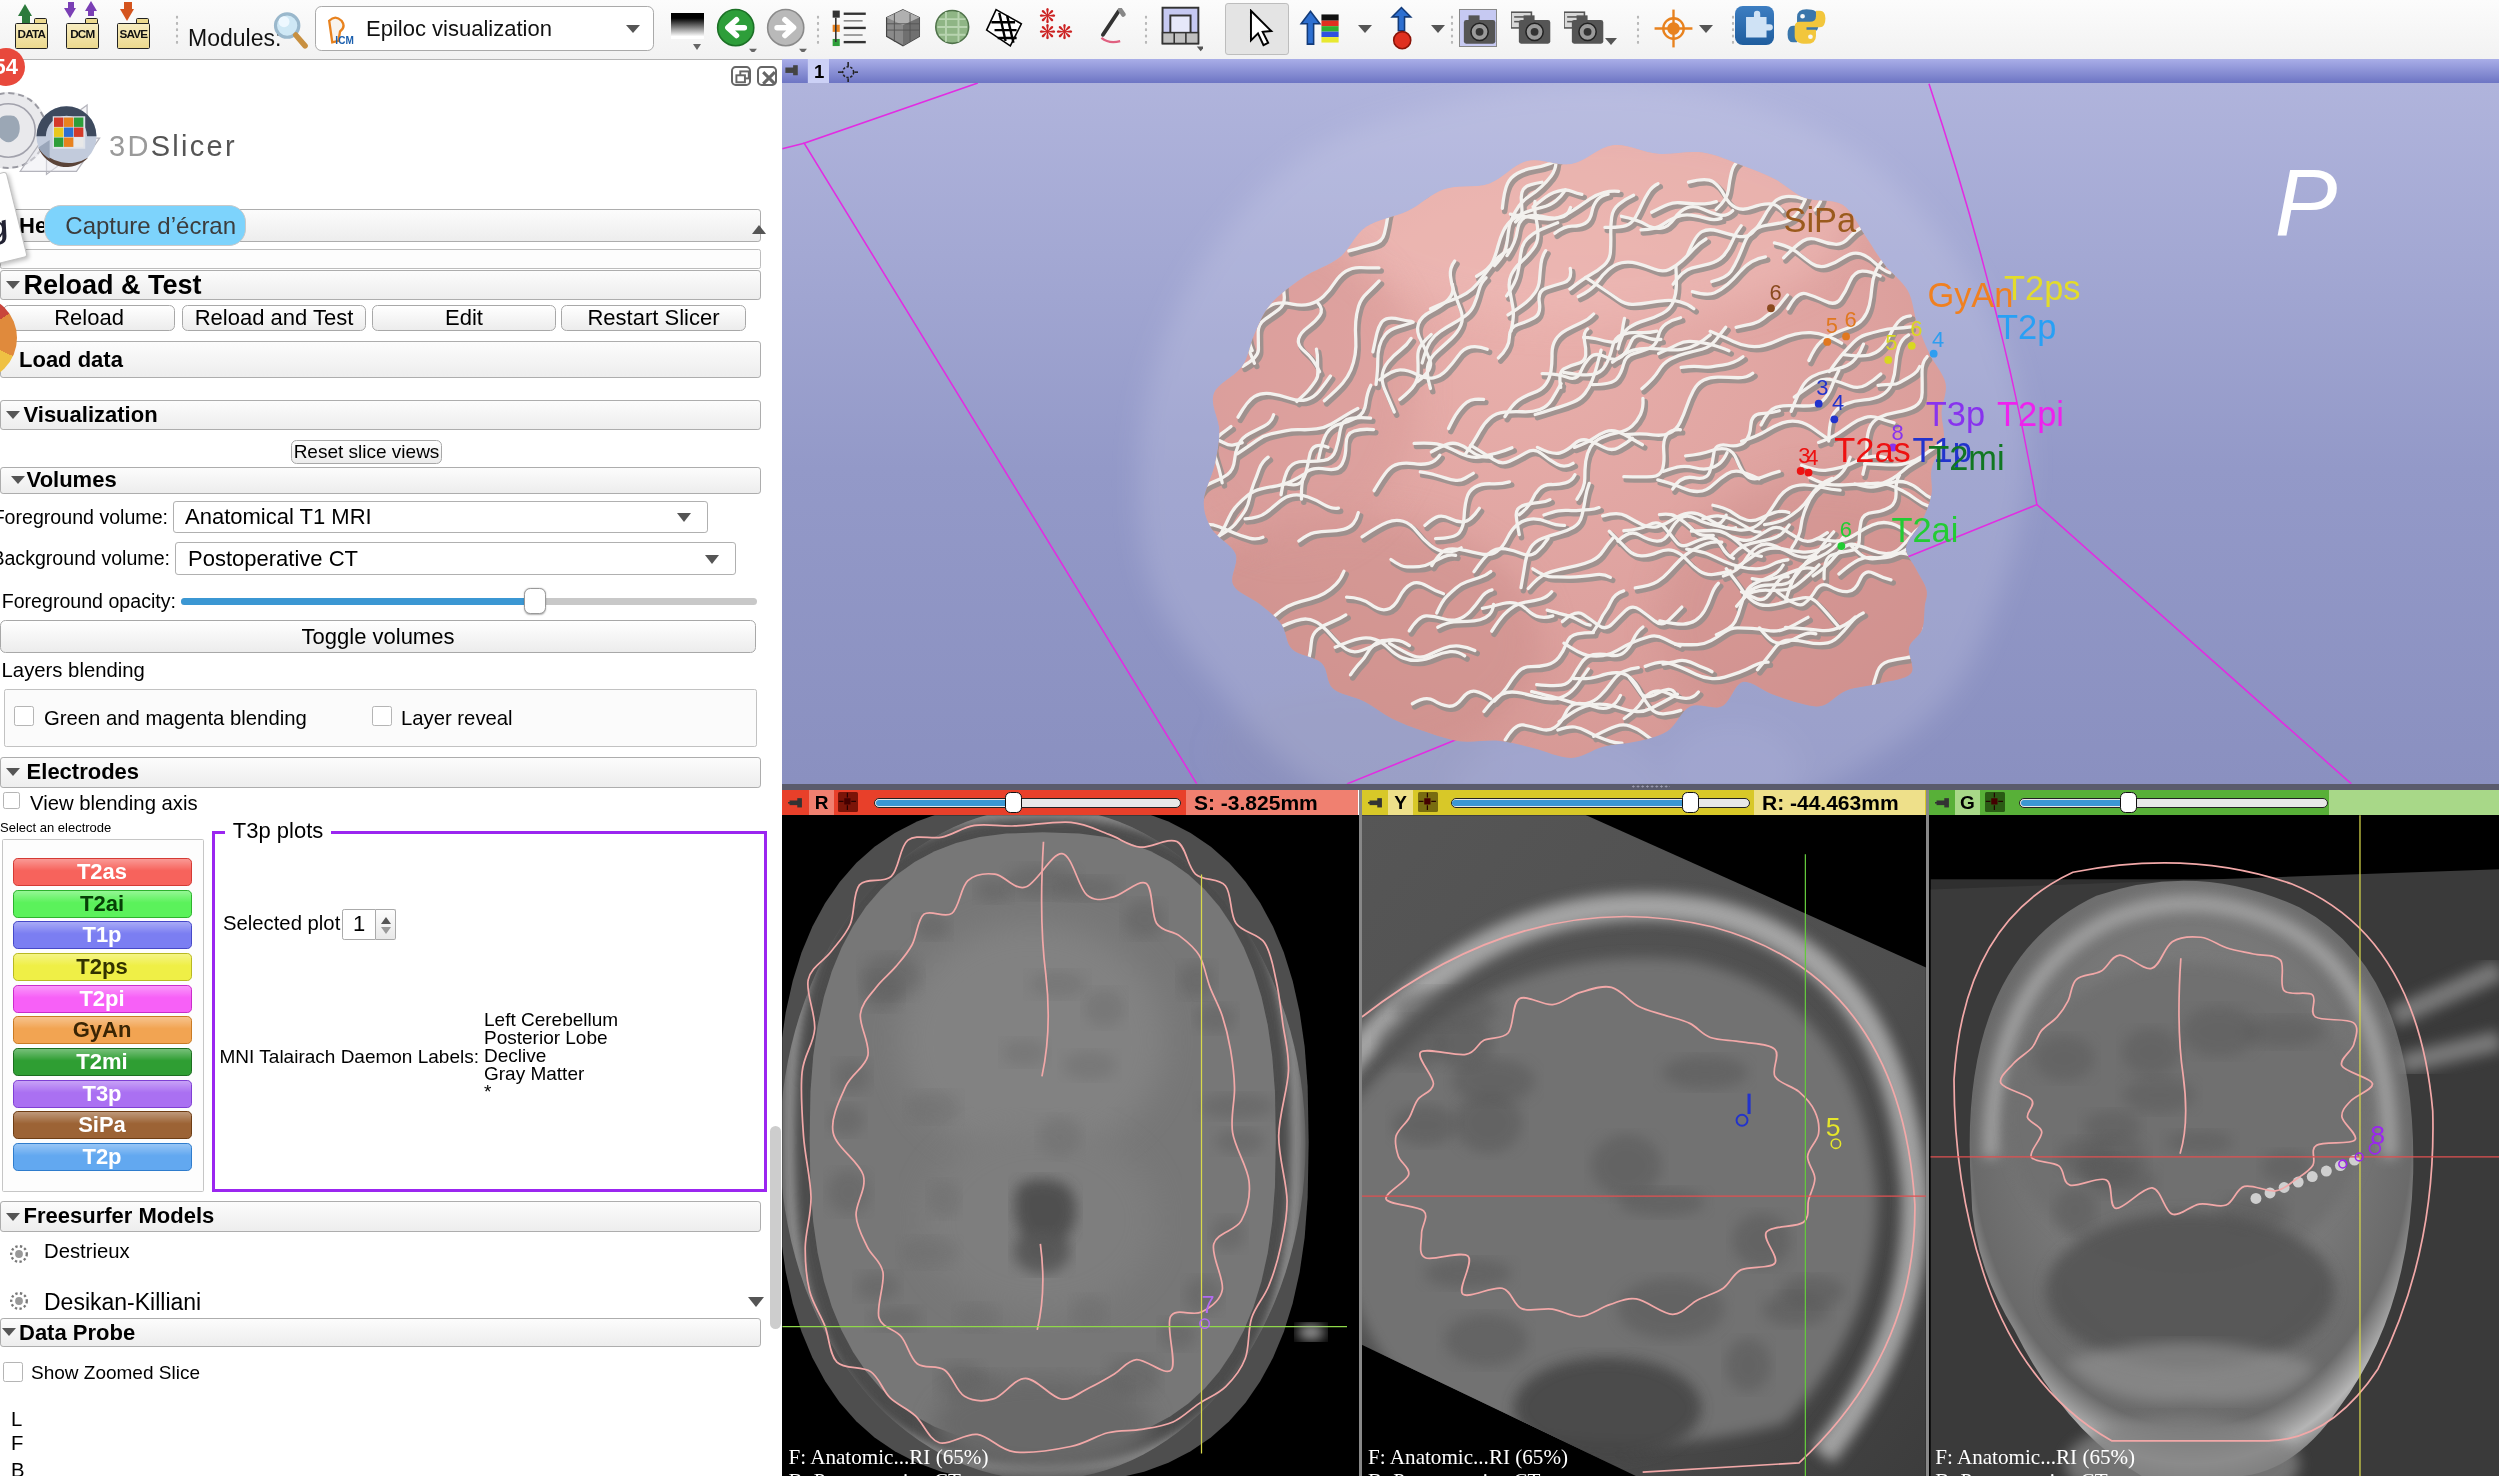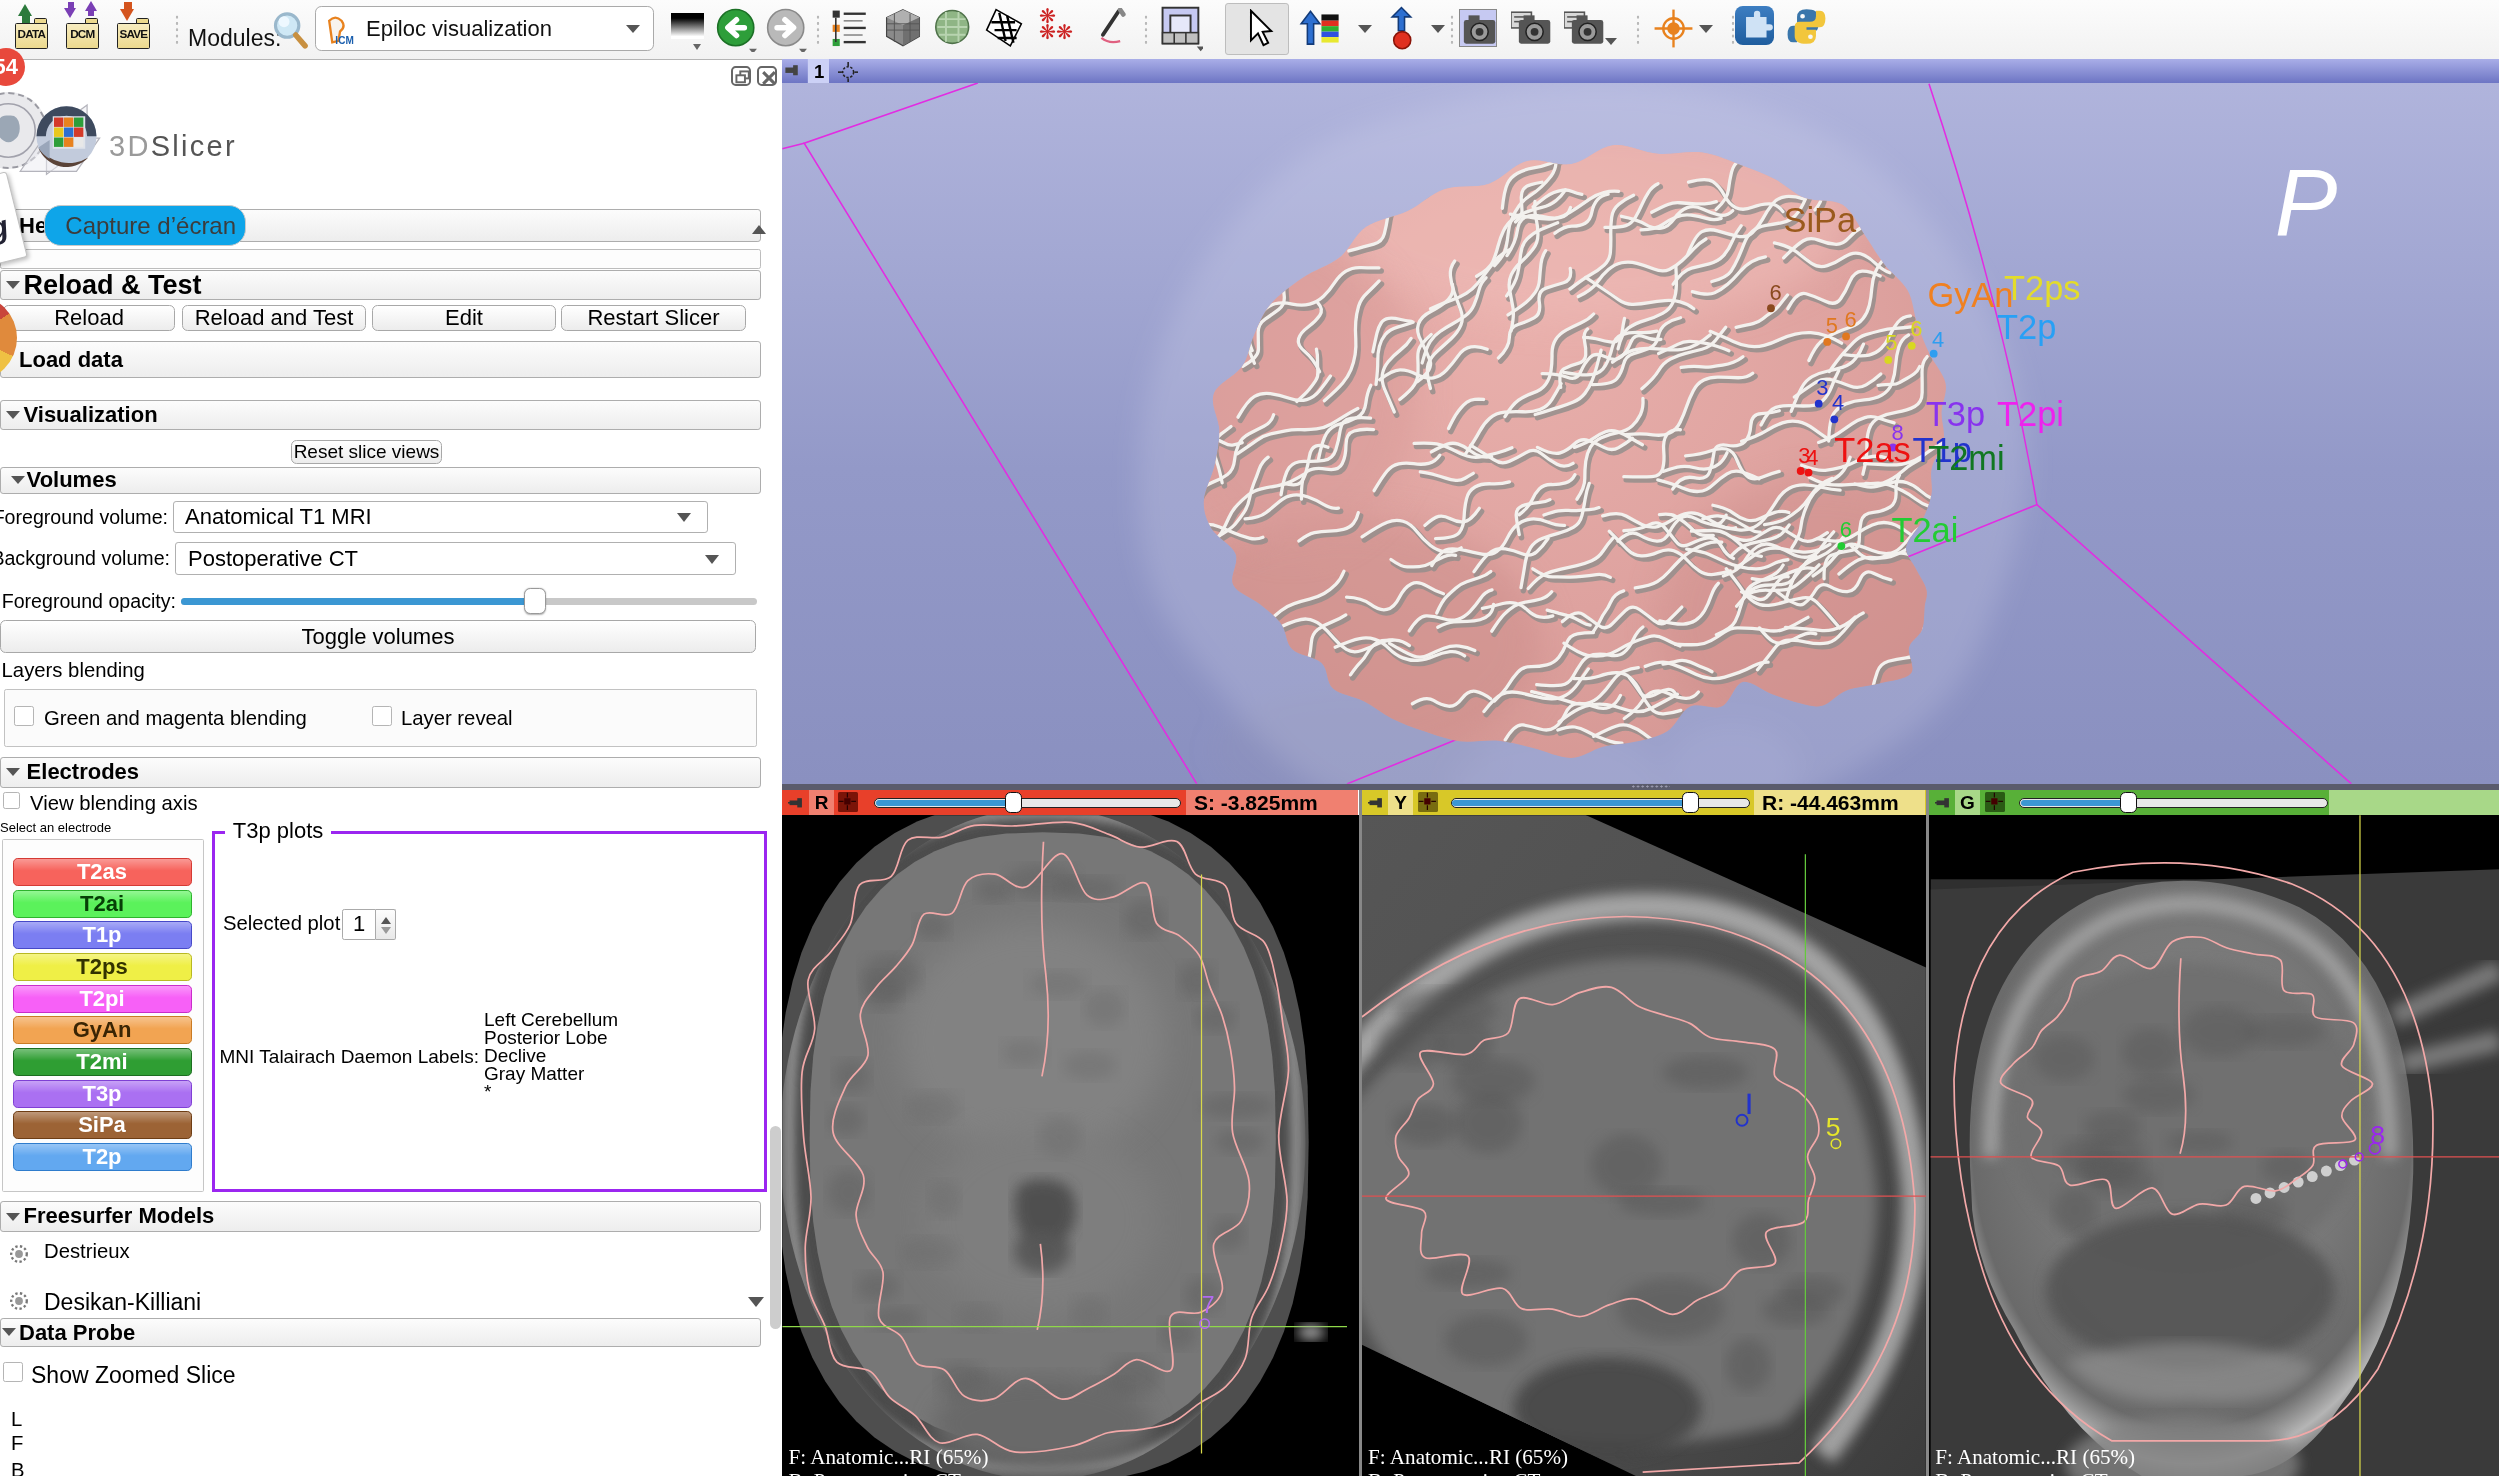--- a/index.html
+++ b/index.html
@@ -235,21 +235,21 @@
     <svg style="position:absolute;left:4.7px;top:1287px" width="28" height="28" viewBox="0 0 36 36">
       <circle cx="18" cy="18" r="10" fill="none" stroke="#777" stroke-width="3" stroke-dasharray="3,3"></circle>
       <circle cx="18" cy="18" r="5" fill="#999"></circle>
     </svg>
     <div style="position:absolute;left:44px;top:1289px;font-size:23px;font-weight:400;color:#000;text-align:left;white-space:nowrap">Desikan-Killiani</div>
     <div style="position:absolute;left:748px;top:1297px;width:0;height:0;border-left:8.6px solid transparent;border-right:8.6px solid transparent;border-top:10.2px solid #555"></div>
     <div style="position:absolute;left:0px;top:1318px;width:761px;height:29px;background:linear-gradient(#fcfcfc,#ededed);border:1.2px solid #adadad;border-radius:3.1px"></div>
     <div style="position:absolute;left:1.6px;top:1328px;width:0;height:0;border-left:7px solid transparent;border-right:7px solid transparent;border-top:8.6px solid #555"></div>
     <div style="position:absolute;left:19px;top:1318px;height:29px;display:flex;align-items:center;font-size:22px;font-weight:700;color:#000">Data Probe</div>
     <div style="position:absolute;left:3.1px;top:1362px;width:20.3px;height:20.3px;background:#fff;border:1.2px solid #b5b5b5;border-radius:2.3px"></div>
-    <div style="position:absolute;left:31px;top:1362px;font-size:23px;font-weight:400;color:#000;text-align:left;white-space:nowrap">Show Zoomed Slice</div>
+    <div style="position:absolute;left:31px;top:1362px;font-size:19px;font-weight:400;color:#000;text-align:left;white-space:nowrap">Show Zoomed Slice</div>
     <div style="position:absolute;left:11px;top:1408px;font-size:20.3px;font-weight:400;color:#000;text-align:left;white-space:nowrap">L</div>
     <div style="position:absolute;left:11px;top:1432px;font-size:20.3px;font-weight:400;color:#000;text-align:left;white-space:nowrap">F</div>
     <div style="position:absolute;left:11px;top:1459px;font-size:20.3px;font-weight:400;color:#000;text-align:left;white-space:nowrap">B</div>
     <div style="position:absolute;left:752px;top:225px;width:0;height:0;border-left:7.8px solid transparent;border-right:7.8px solid transparent;border-bottom:9.4px solid #555"></div>
     <div style="position:absolute;left:770px;top:1126px;width:11px;height:203px;background:#cdcdcd;border-radius:5.5px"></div>
     <div style="position:absolute;left:731px;top:66px;width:20.3px;height:20.3px;border:2px solid #666;border-radius:4.7px;background:#fff"></div>
     <svg style="position:absolute;left:731px;top:66px" width="24" height="24" viewBox="0 0 31 31">
       <rect x="12" y="7" width="11" height="9" fill="none" stroke="#666" stroke-width="2.5"></rect>
       <rect x="7" y="12" width="11" height="9" fill="#fff" stroke="#666" stroke-width="2.5"></rect>
     </svg>
@@ -285,21 +285,21 @@
         <rect x="88" y="74" width="15" height="15" fill="#e8821e"></rect>
         <rect x="104" y="74" width="15" height="15" fill="#e8e8e8"></rect>
       </g>
       <path d="M 47,90 a 48,48 0 0 0 18,18 l 0,-30 z" fill="#9aa6ba"></path>
     </g>
   </svg>
 <div style="position:absolute;left:109px;top:130px;z-index:57;font-size:29px;letter-spacing:2.3px;color:#9a9a9a">3D<span style="font-weight:400;color:#555">Slicer</span></div>
 <div style="position:absolute;left:-48px;top:178px;width:66px;height:88px;background:#fff;border:1.6px solid #c2c2c2;border-radius:3.1px;transform:rotate(-14deg);box-shadow:1.6px 2.3px 4.7px rgba(0,0,0,0.25);z-index:58"></div>
 <div style="position:absolute;left:-11px;top:210px;z-index:59;font-size:31px;font-weight:700;font-style:italic;color:#223;transform:rotate(-14deg)">g</div>
 <div style="position:absolute;left:-69px;top:295px;width:86px;height:86px;border-radius:50%;z-index:58;background:conic-gradient(from -20deg,#c9453b 0deg 75deg,#e08a3c 75deg 135deg,#efc143 135deg 285deg,#c9453b 285deg 360deg)"></div>
-<div style="position:absolute;left:44px;top:205px;width:202px;height:41px;background:#0ea5e9;border:1.2px solid #c9c9c9;border-radius:17px;z-index:62;display:flex;align-items:center">
+<div style="position:absolute;left:44px;top:205px;width:202px;height:41px;background:#7dd3fc;border:1.2px solid #c9c9c9;border-radius:17px;z-index:62;display:flex;align-items:center">
     <span style="margin-left:20.3px;font-size:24px;color:#3c3c3c">Capture d’écran</span>
   </div>
 <div style="position:absolute;left:782px;top:59px;width:1718px;height:24px;background:linear-gradient(#a9aee8,#6d75c4)"></div>
 <svg style="position:absolute;left:782px;top:59px" width="47" height="24" viewBox="0 0 60 31">
     <rect x="33" y="0" width="30" height="31" fill="#ccd1f6"></rect>
     <text x="41" y="24" font-size="24" font-weight="700" fill="#000">1</text>
     <rect x="4" y="11" width="14" height="7" fill="#444"></rect>
     <rect x="14" y="8" width="6" height="13" fill="#444"></rect>
   </svg>
 <svg style="position:absolute;left:838px;top:62px" width="20.3" height="20.3" viewBox="0 0 26 26">

